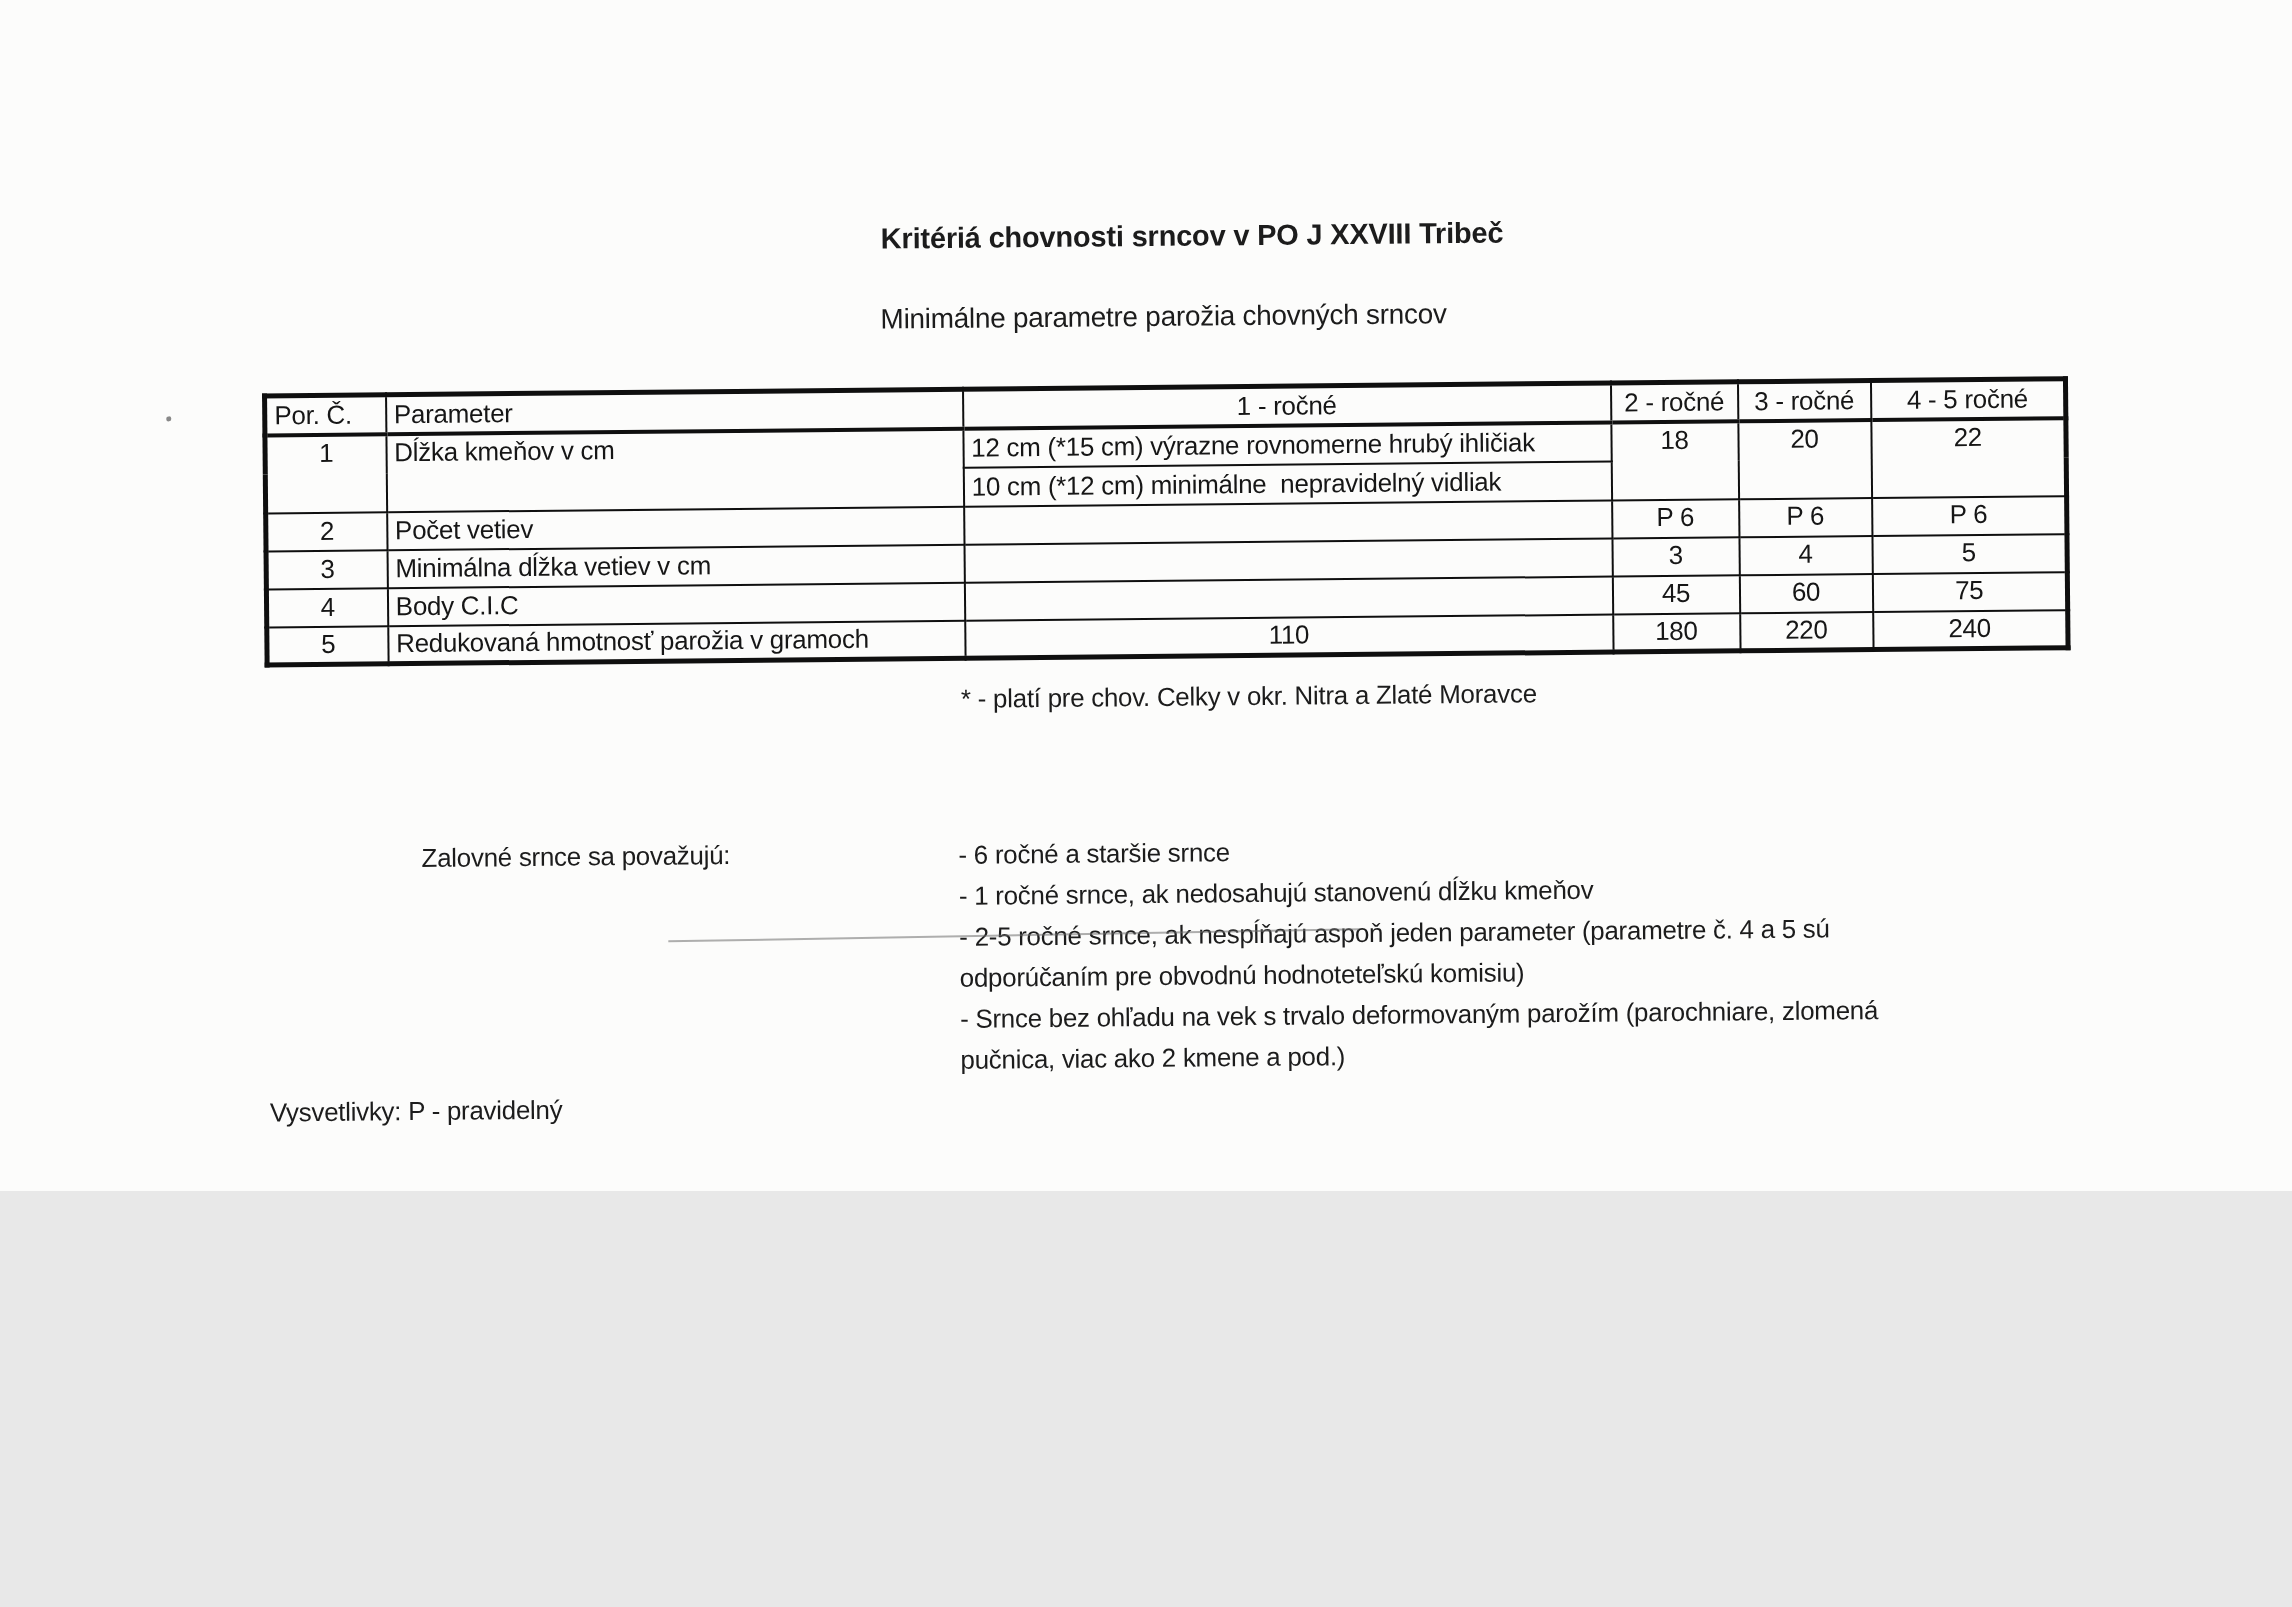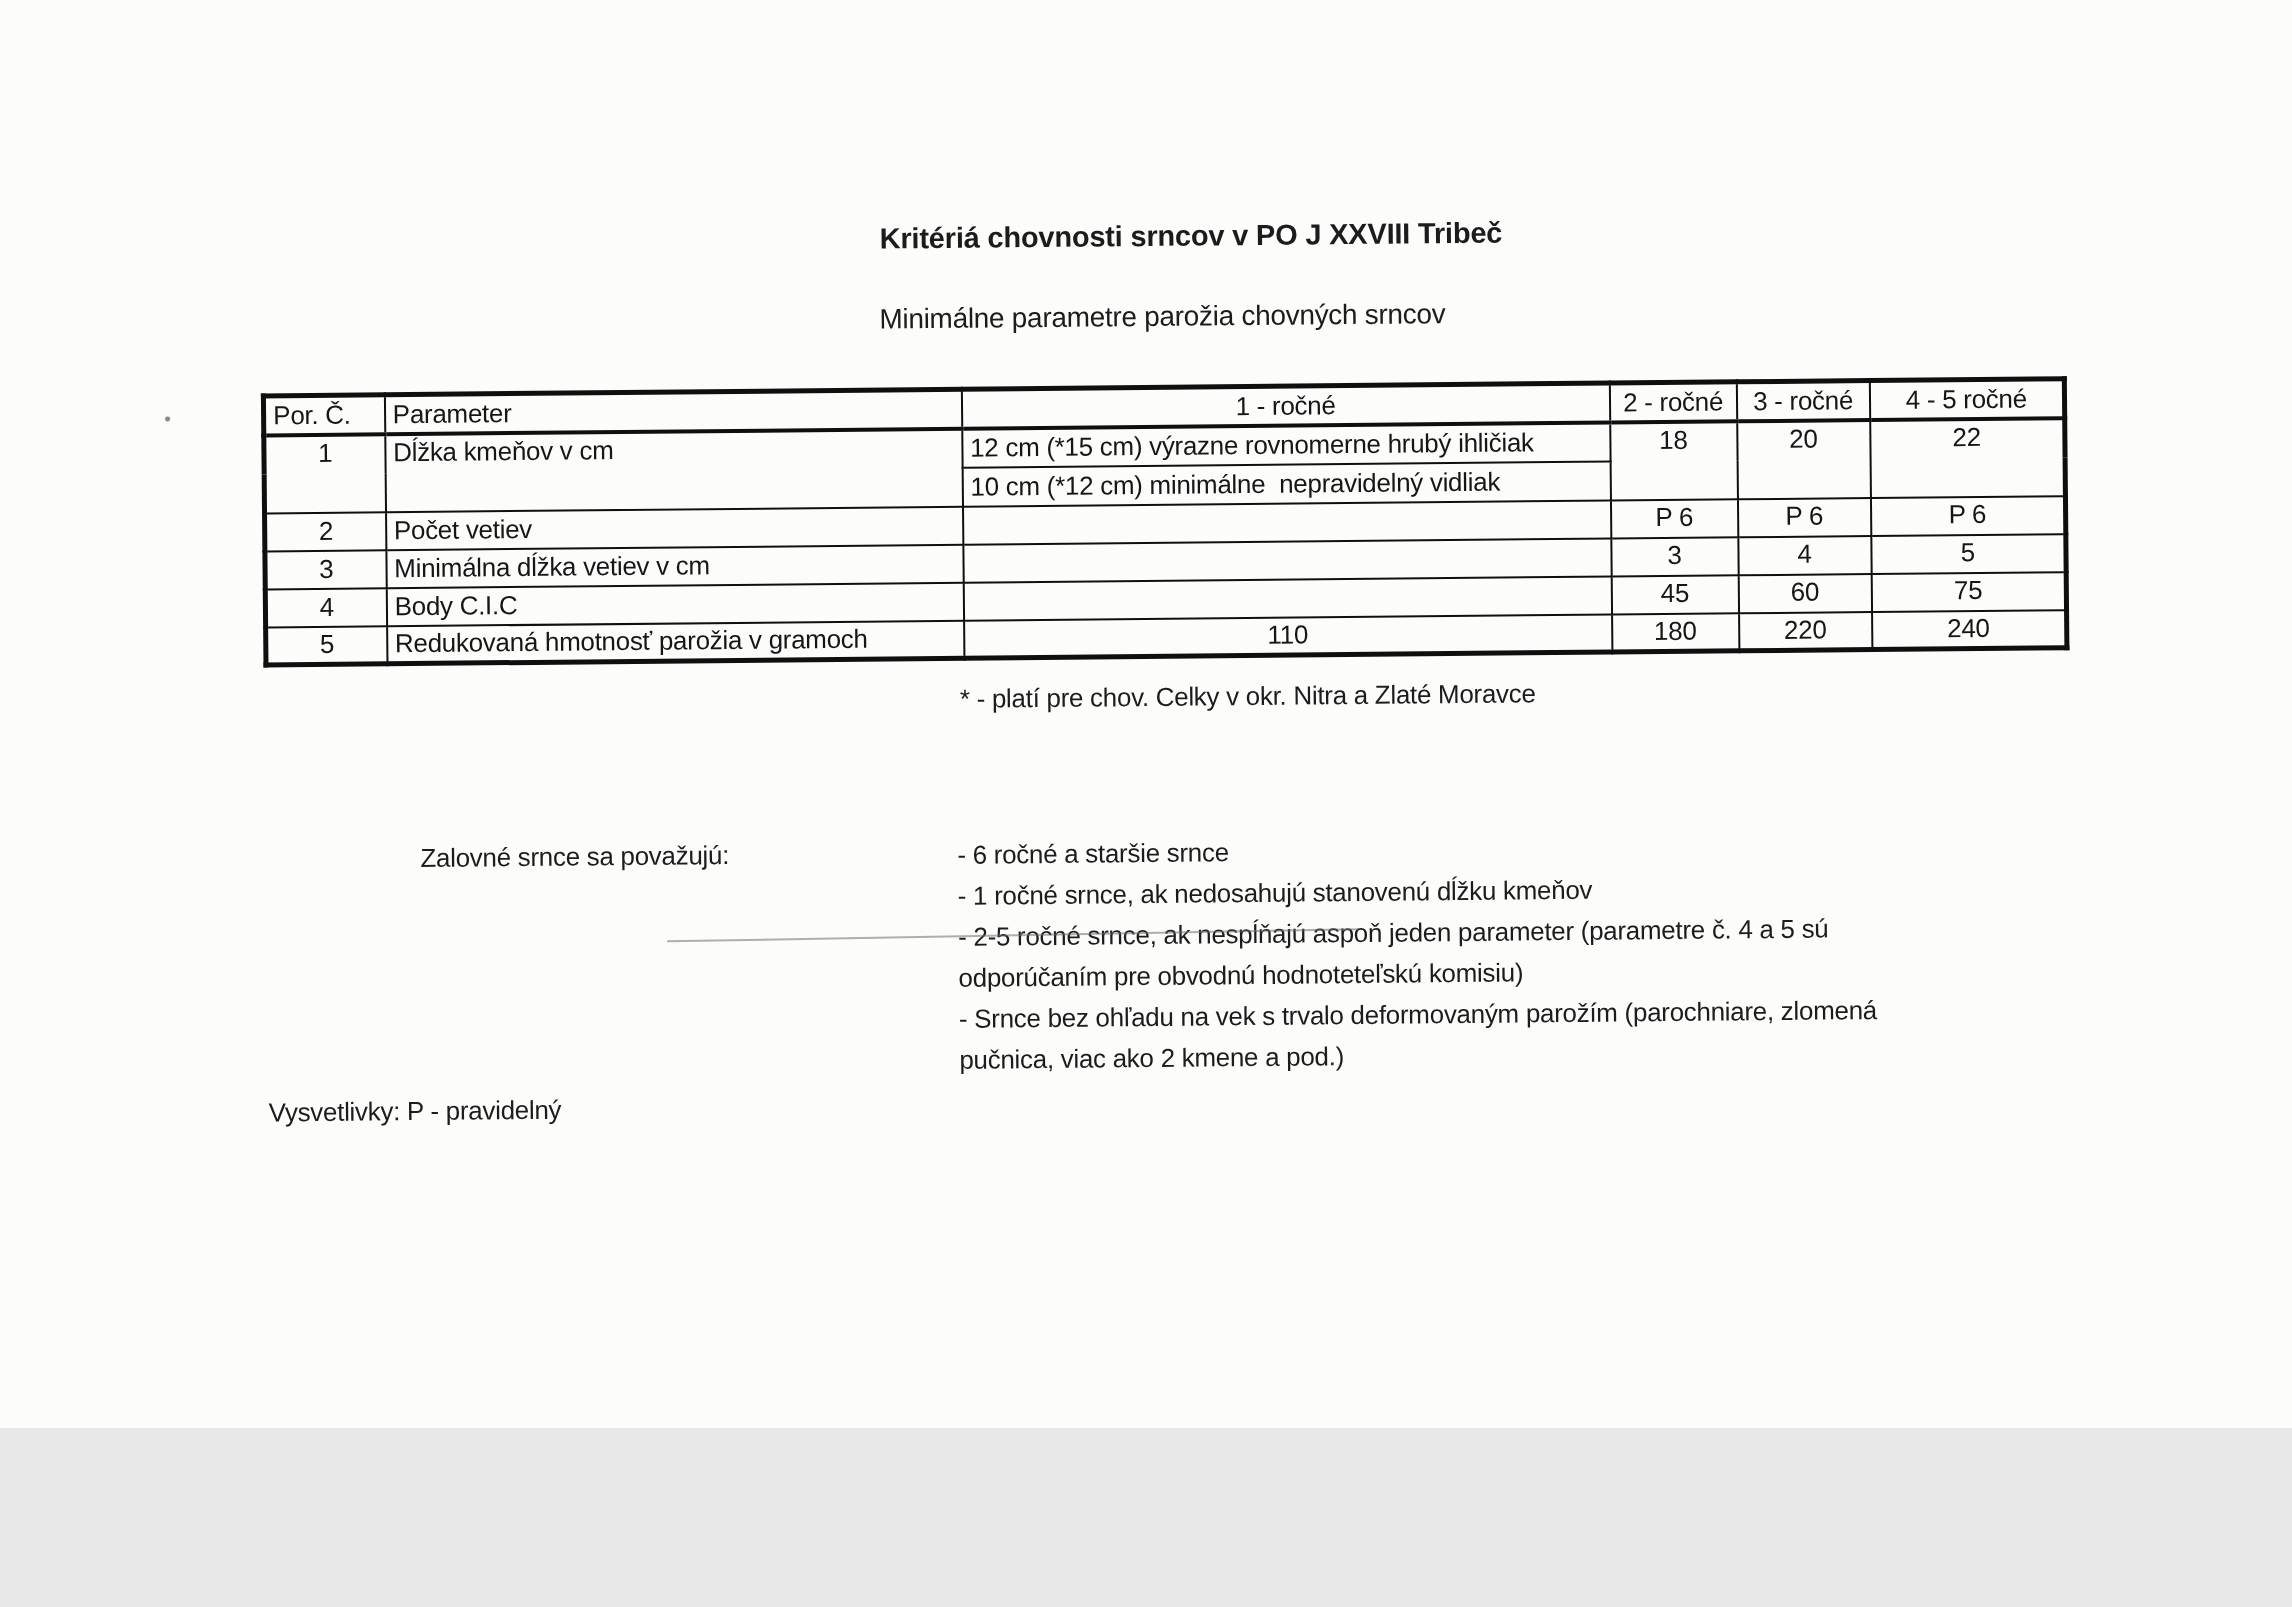--- a/index.html
+++ b/index.html
@@ -3,21 +3,21 @@
 <meta charset="utf-8">
 <style>
   html, body {
     margin: 0;
     padding: 0;
     background: #e8e8e8;
   }
   .page {
     position: relative;
     width: 2293px;
-    height: 1428px;
+    height: 1191px;
     background: #fcfcfb;
     overflow: hidden;
     font-family: "Liberation Sans", "DejaVu Sans", sans-serif;
     color: #1c1c1c;
   }
   
   .sheet {
     position: absolute;
     inset: 0;
     transform: rotate(-0.55deg);

